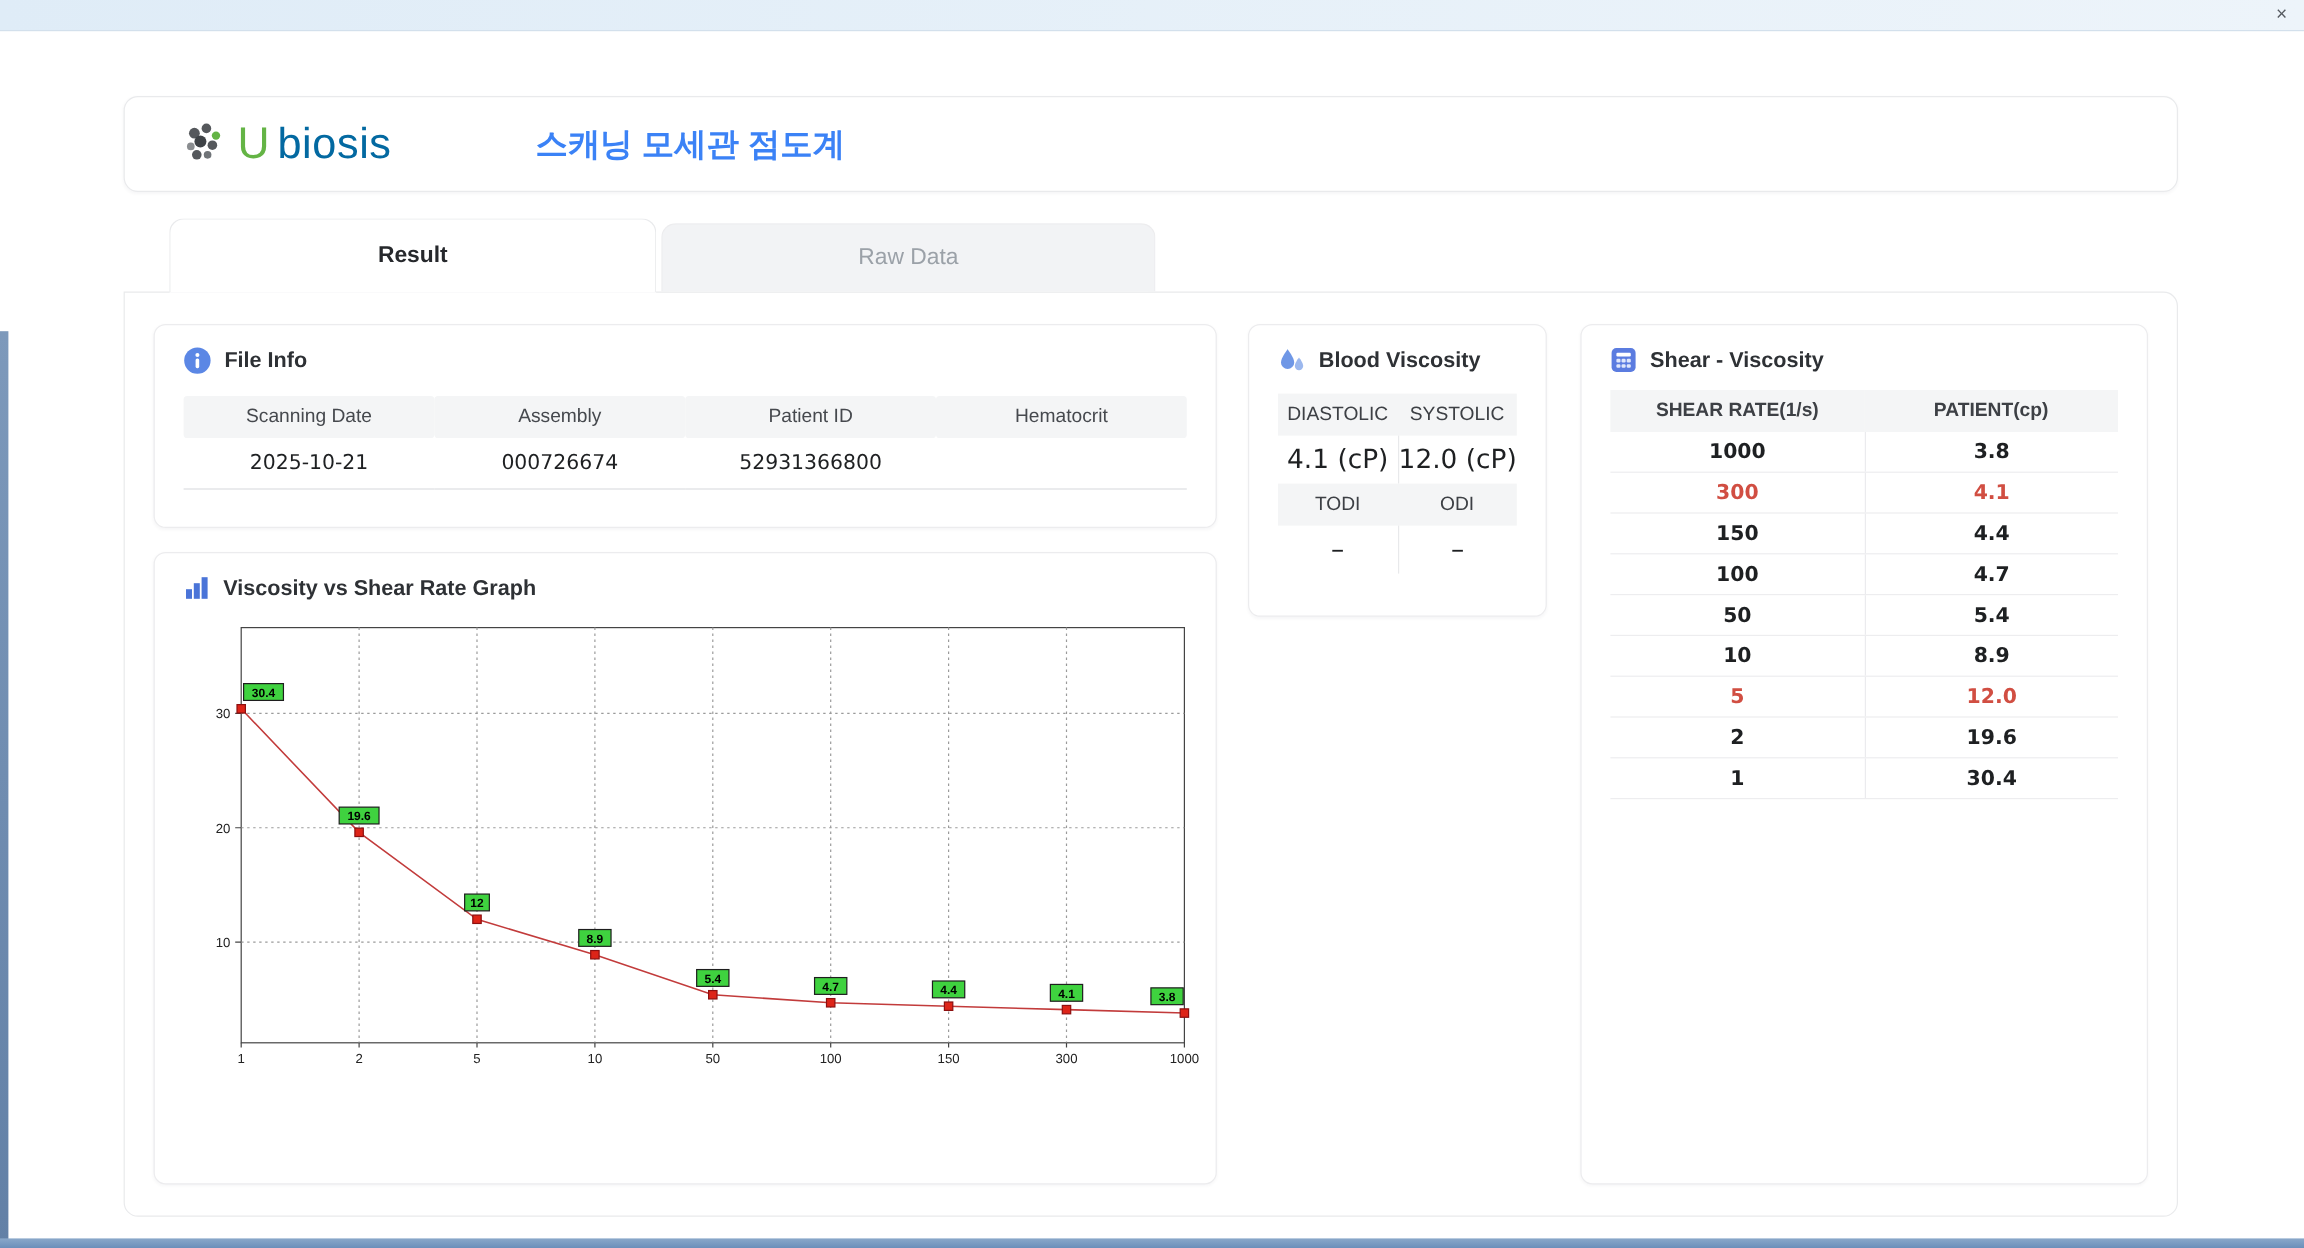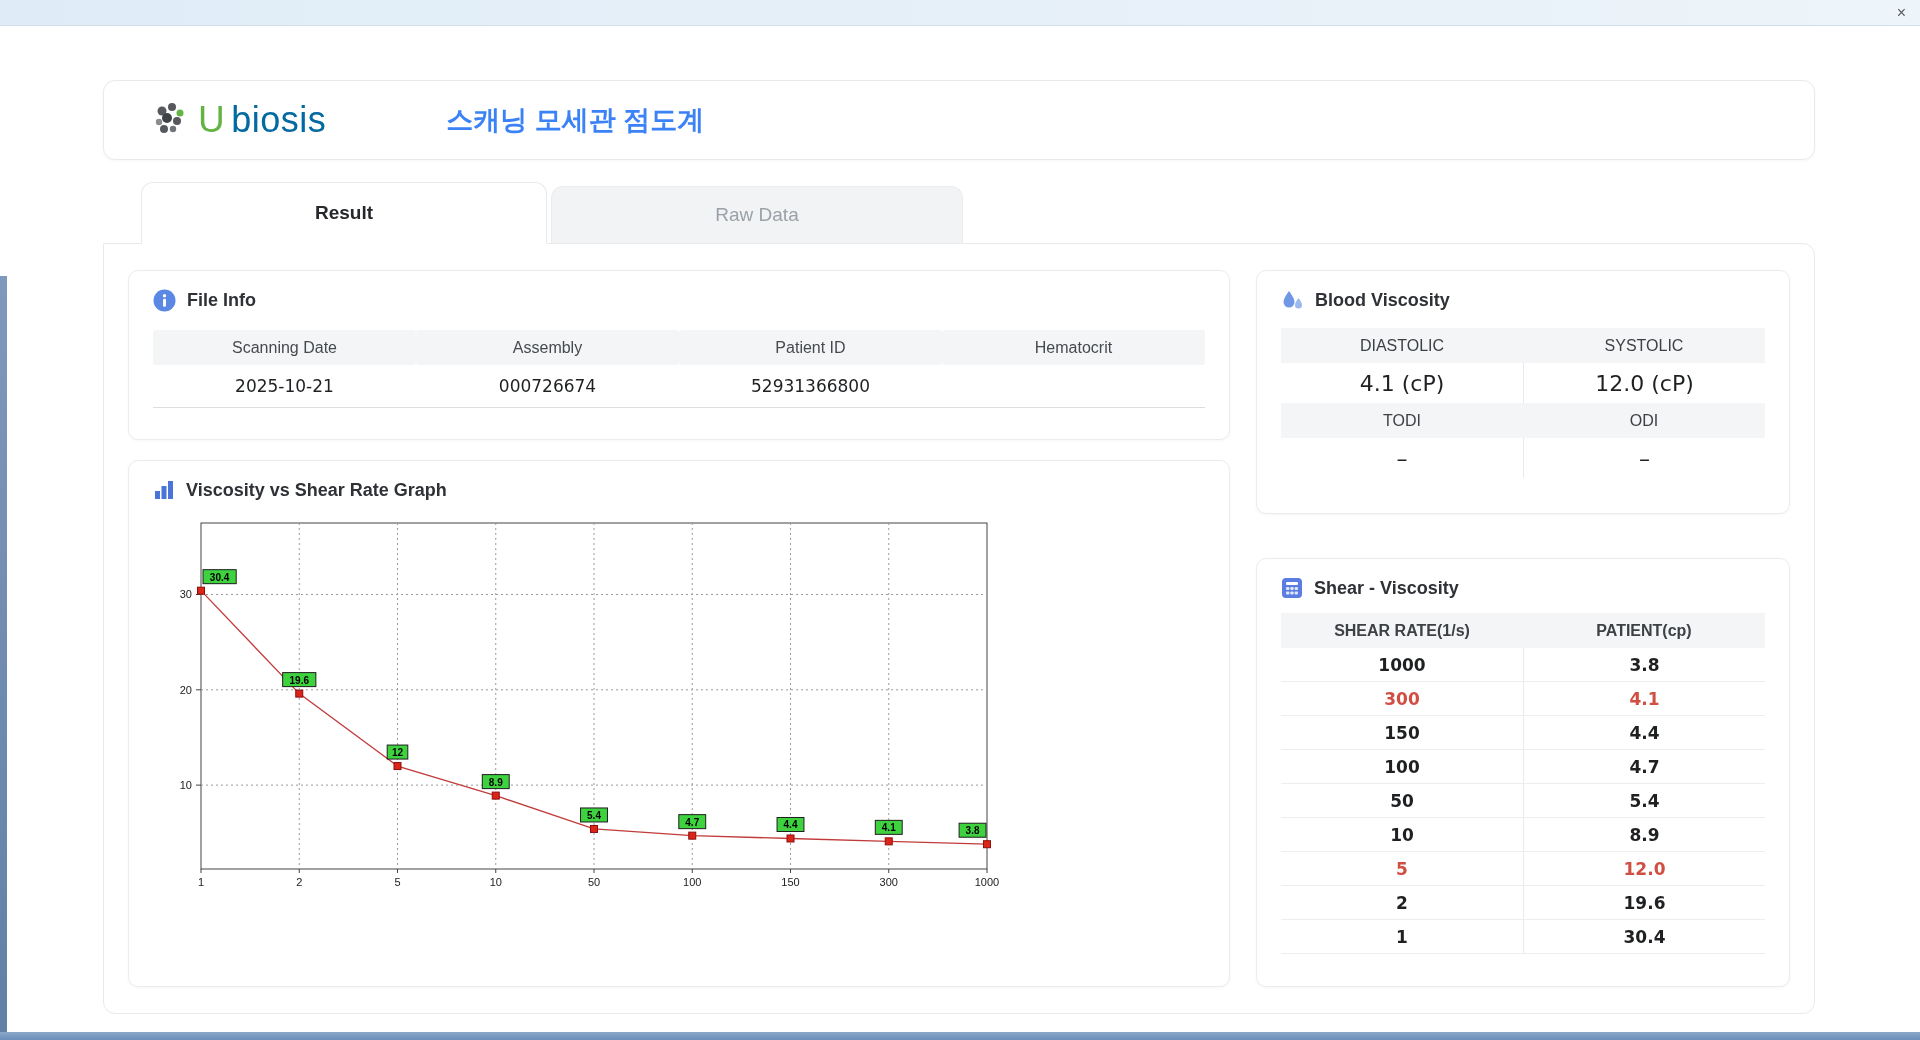--- a/index.html
+++ b/index.html
@@ -32,22 +32,22 @@
     border-radius: 12px 12px 0 0; font-size: 19px; cursor: pointer; }
   .tab.active { width: 406px; height: 62px; background: #fff; border: 1px solid #e9eaec;
     border-bottom: 1px solid #ffffff; font-weight: bold; color: #26282c; margin-bottom: -1px; }
   .tab.inactive { width: 412px; height: 57px; align-self: flex-end; background: #f2f3f5;
     border: 1px solid #ececee; border-bottom: none; color: #9ba1a8; margin-left: 4px; }
 
   
   .content-card { position: absolute; left: 103px; top: 217px; width: 1712px; height: 771px;
     background: #fff; border: 1px solid #e9eaec; border-radius: 0 12px 12px 12px;
     padding: 26px 24px; display: flex; gap: 26px; }
-  .col-left { width: 1102px; display: flex; flex-direction: column; gap: 20px; }
-  .col-right { flex: 1; display: flex; flex-direction: column; gap: 44px; }
+  .col-left { width: 886px; display: flex; flex-direction: column; gap: 20px; }
+  .col-right { flex: 1; display: flex; flex-direction: row; gap: 28px; }
 
   .card { background: #fff; border: 1px solid #ececee; border-radius: 10px;
     box-shadow: 0 1px 3px rgba(16,24,40,.04); padding: 18px 24px; }
   .card-title { display: flex; align-items: center; gap: 11px; font-weight: bold;
     font-size: 18px; color: #2e3135; }
   .icon-badge { flex: 0 0 auto; display: inline-flex; }
 
   
   .file-card { height: 170px; }
   .fields { display: flex; margin-top: 18px; justify-content: center; }

